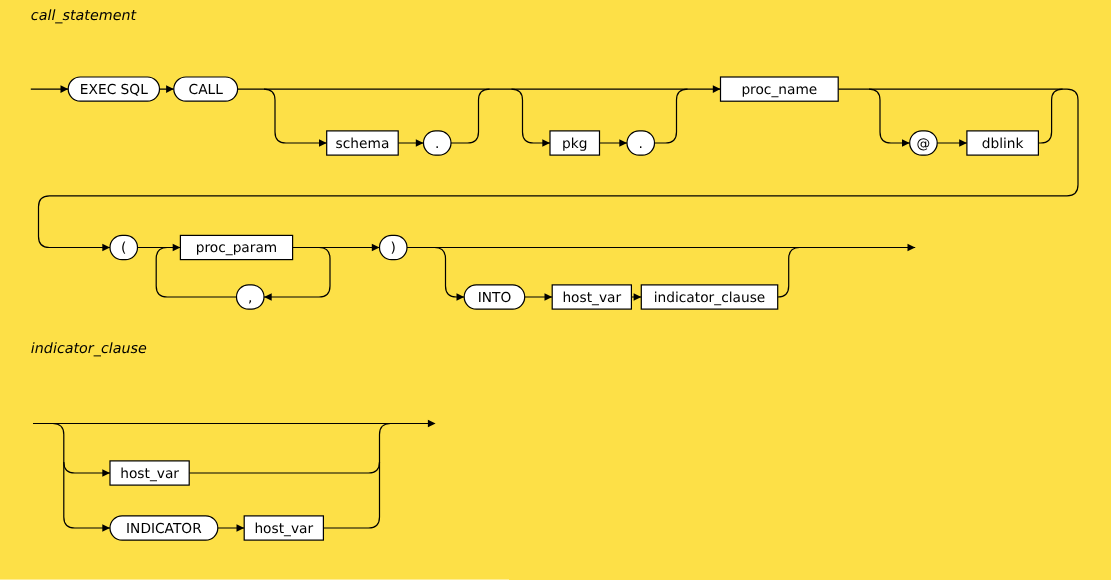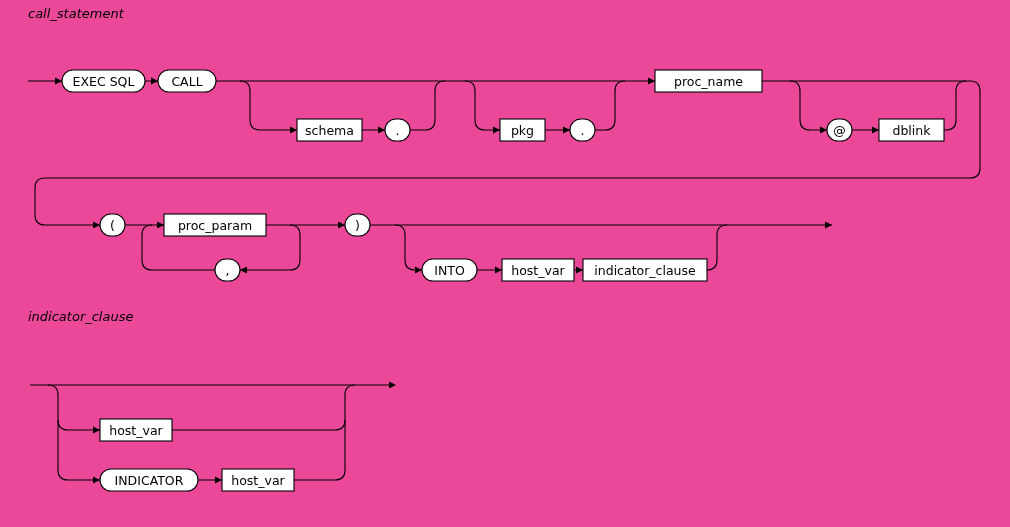--- a/index.html
+++ b/index.html
@@ -4,21 +4,21 @@
 <style>
   html, body {
     margin: 0;
     padding: 0;
     background: #ffffff;
   }
   .canvas {
     position: relative;
     width: 1010px;
     height: 527px;
-    background: #ec4899;
+    background: #fde047;
     overflow: hidden;
     text-align: right;
   }
   svg {
     display: block;
   }
   .line {
     fill: none;
     stroke: #000000;
     stroke-width: 1.1;

